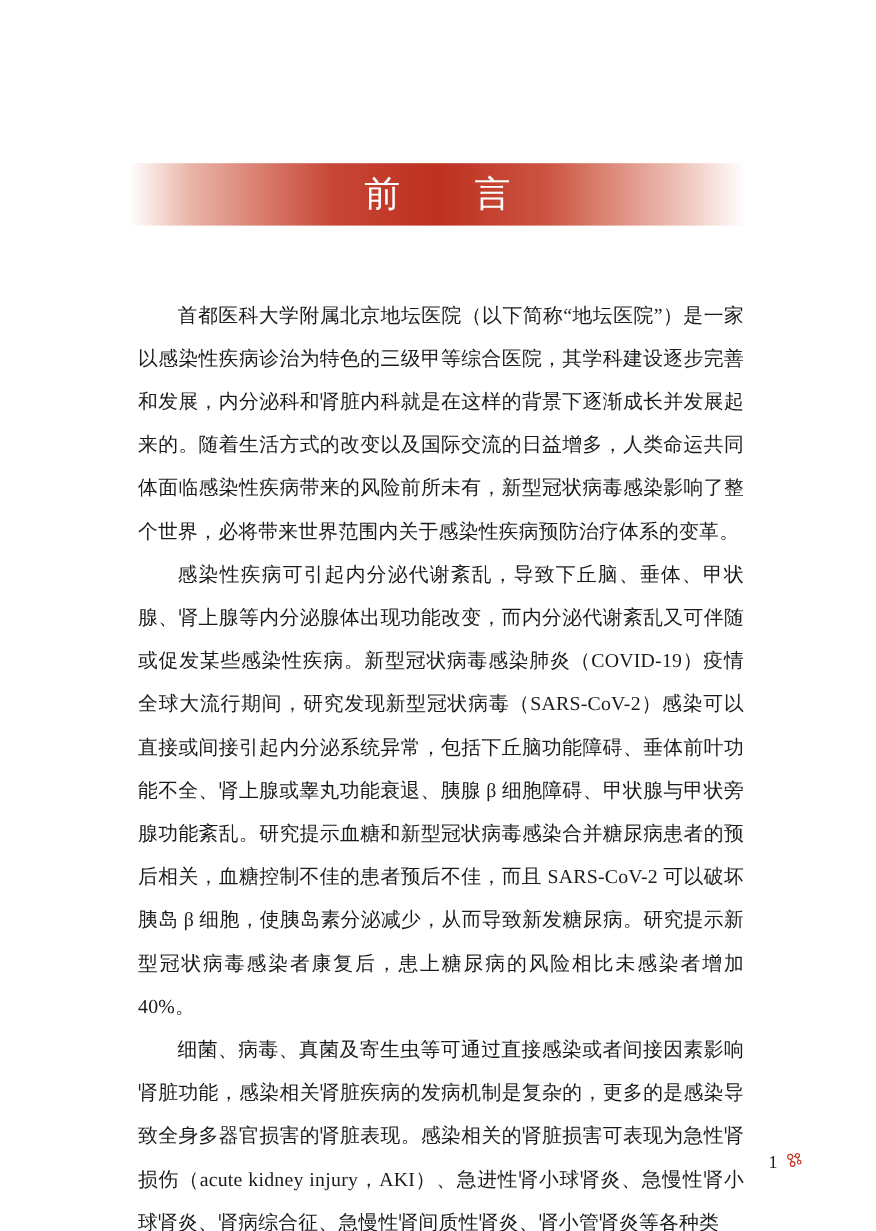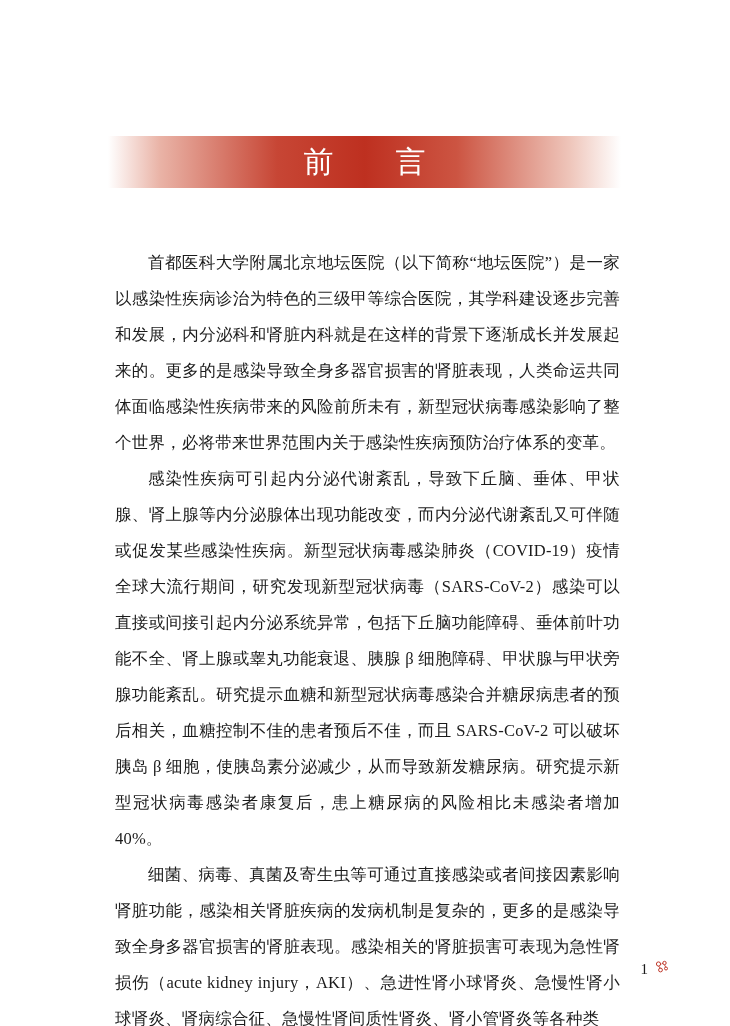--- a/index.html
+++ b/index.html
@@ -94,21 +94,21 @@
 </head>
 <body>
 
 <div class="page">
 
   <div class="banner">
     <div class="banner-title">前　言</div>
   </div>
 
   <div class="content">
-    <p class="para">首都医科大学附属北京地坛医院（以下简称“地坛医院”）是一家以感染性疾病诊治为特色的三级甲等综合医院，其学科建设逐步完善和发展，内分泌科和肾脏内科就是在这样的背景下逐渐成长并发展起来的。更多的是感染导致全身多器官损害的肾脏表现，人类命运共同体面临感染性疾病带来的风险前所未有，新型冠状病毒感染影响了整个世界，必将带来世界范围内关于感染性疾病预防治疗体系的变革。</p>
+    <p class="para">首都医科大学附属北京地坛医院（以下简称“地坛医院”）是一家以感染性疾病诊治为特色的三级甲等综合医院，其学科建设逐步完善和发展，内分泌科和肾脏内科就是在这样的背景下逐渐成长并发展起来的。随着生活方式的改变以及国际交流的日益增多，人类命运共同体面临感染性疾病带来的风险前所未有，新型冠状病毒感染影响了整个世界，必将带来世界范围内关于感染性疾病预防治疗体系的变革。</p>
     <p class="para">感染性疾病可引起内分泌代谢紊乱，导致下丘脑、垂体、甲状腺、肾上腺等内分泌腺体出现功能改变，而内分泌代谢紊乱又可伴随或促发某些感染性疾病。新型冠状病毒感染肺炎（COVID-19）疫情全球大流行期间，研究发现新型冠状病毒（SARS-CoV-2）感染可以直接或间接引起内分泌系统异常，包括下丘脑功能障碍、垂体前叶功能不全、肾上腺或睾丸功能衰退、胰腺 β 细胞障碍、甲状腺与甲状旁腺功能紊乱。研究提示血糖和新型冠状病毒感染合并糖尿病患者的预后相关，血糖控制不佳的患者预后不佳，而且 SARS-CoV-2 可以破坏胰岛 β 细胞，使胰岛素分泌减少，从而导致新发糖尿病。研究提示新型冠状病毒感染者康复后，患上糖尿病的风险相比未感染者增加 40%。</p>
     <p class="para">细菌、病毒、真菌及寄生虫等可通过直接感染或者间接因素影响肾脏功能，感染相关肾脏疾病的发病机制是复杂的，更多的是感染导致全身多器官损害的肾脏表现。感染相关的肾脏损害可表现为急性肾损伤（acute kidney injury，AKI）、急进性肾小球肾炎、急慢性肾小球肾炎、肾病综合征、急慢性肾间质性肾炎、肾小管肾炎等各种类</p>
   </div>
 
   <div class="footer">
     <span class="page-number">1</span>
     <span class="deco-icon">
       <svg width="20" height="20" viewBox="0 0 20 20">
         <circle cx="6.5" cy="6" r="2.1" fill="none" stroke="#c0392b" stroke-width="1"></circle>
         <circle cx="12.5" cy="5" r="1.7" fill="none" stroke="#c0392b" stroke-width="1"></circle>

